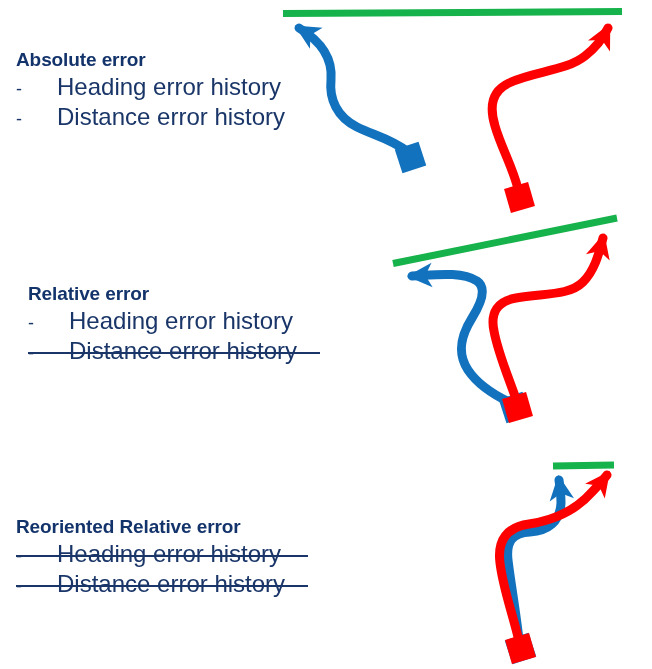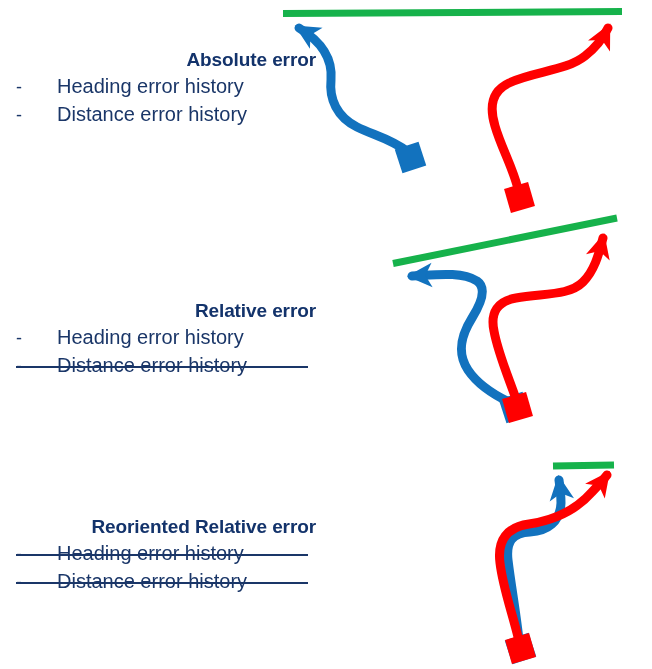--- a/index.html
+++ b/index.html
@@ -31,54 +31,53 @@
     left: 16px;
     width: 300px;
   }
   .block-title {
     font-size: 19px;
     font-weight: bold;
     color: #13336b;
     letter-spacing: -0.1px;
     white-space: nowrap;
     line-height: 26px;
-    text-align: right;
   }
   .bullet-row {
     display: flex;
     align-items: baseline;
     font-size: 18px;
     color: #1a3668;
     line-height: 27px;
     white-space: nowrap;
     position: relative;
   }
   .bullet-dash {
     width: 41px;
     flex: 0 0 41px;
     font-size: 18px;
     color: #1a3668;
   }
   .bullet-text {
-    font-size: 20px;
+    font-size: 24px;
     color: #1a3668;
   }
   .bullet-row.struck .strike-line {
     position: absolute;
     left: 0;
     right: 8px;
     top: 50%;
     height: 1.6px;
     background: #1a3668;
   }
   .bullet-row:not(.struck) .strike-line { display: none; }
 
   
   #group-absolute { top: 47px; }
-  #group-relative { top: 298px; }
+  #group-relative { top: 281px; margin-left: 12px; }
   #group-reoriented { top: 514px; }
 </style>
 </head>
 <body>
 
 <div id="slide">
 
   <svg class="figure-layer" viewBox="0 0 652 669" width="652" height="669" xmlns="http://www.w3.org/2000/svg">
 
     <defs>

